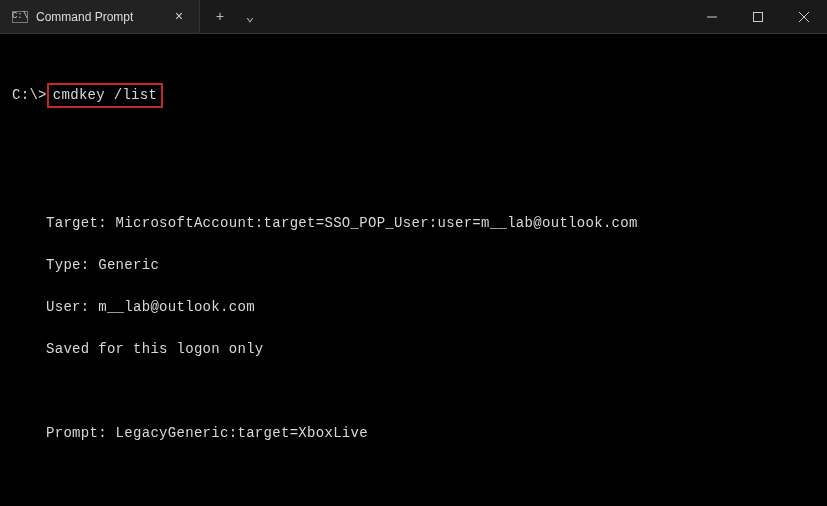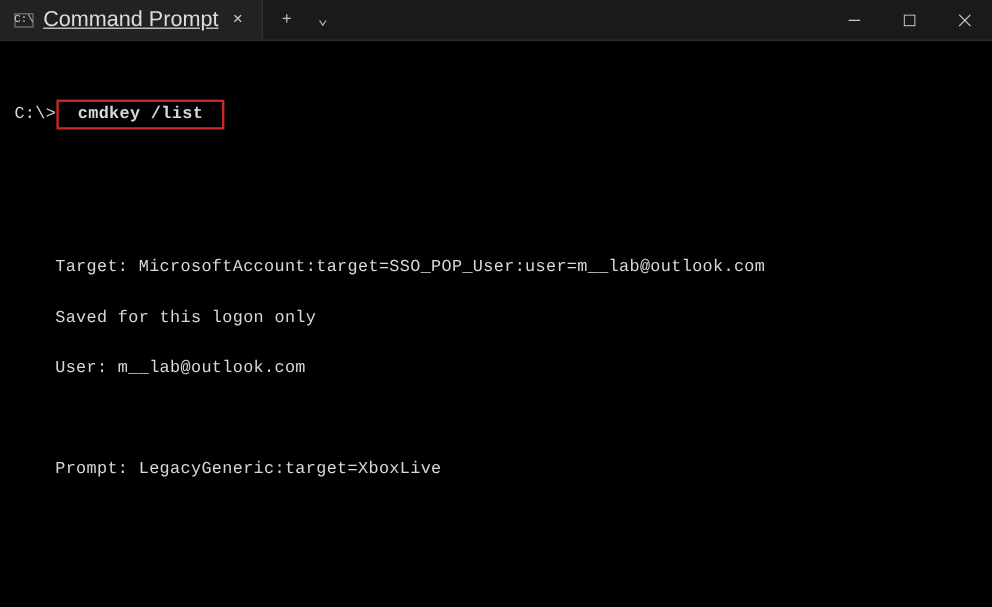--- a/index.html
+++ b/index.html
@@ -35,23 +35,22 @@
     align-items: center;
     justify-content: center;
     font-size: 9px;
     color: #ccc;
     border: 1px solid #777;
     line-height: 1;
   }
   .tab-title {
     color: #ddd;
     font-family: 'Segoe UI', sans-serif;
-    font-size: 18px;
+    font-size: 12px;
     flex: 1;
-    text-decoration: underline;
   }
   .tab-close {
     color: #ccc;
     font-size: 14px;
     cursor: pointer;
     width: 16px;
     text-align: center;
   }
   .tab-actions {
     display: flex;
@@ -89,23 +88,22 @@
     white-space: pre;
     color: #d8d8d8;
     letter-spacing: 0.3px;
   }
   .prompt-line {
     display: flex;
     align-items: center;
   }
   .cmd-highlight {
     border: 2px solid #c62828;
-    padding: 0 16px;
+    padding: 0 4px;
     display: inline-block;
-    font-weight: bold;
   }
   .indent { padding-left: 34px; display:block; }
   .blank { height: 1.5em; }
 </style>
 </head>
 <body>
 
 <div class="titlebar">
   <div class="tab">
     <span class="tab-icon">C:\</span>
@@ -134,22 +132,23 @@
         </svg>
     </div>
   </div>
 </div>
 
 <div class="terminal">
 <div class="prompt-line"><span>C:\&gt;</span><span class="cmd-highlight">cmdkey /list</span></div>
 <div class="blank"></div>
 <div class="blank"></div>
 <span class="indent">Target: MicrosoftAccount:target=SSO_POP_User:user=m__lab@outlook.com</span>
+<span class="indent">Type: Generic</span>
+<span class="indent">User: m__lab@outlook.com</span>
 <span class="indent">Saved for this logon only</span>
-<span class="indent">User: m__lab@outlook.com</span>
 <div class="blank"></div>
 <span class="indent">Prompt: LegacyGeneric:target=XboxLive</span>
 
 
 
 
 
 
 
 

